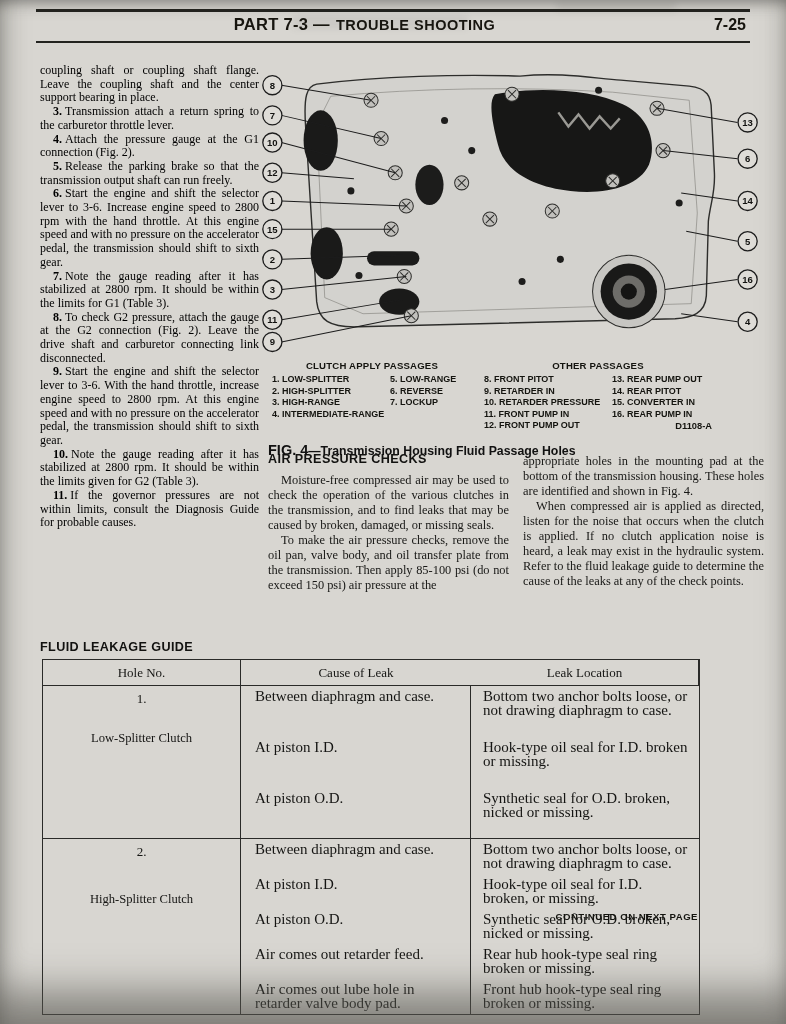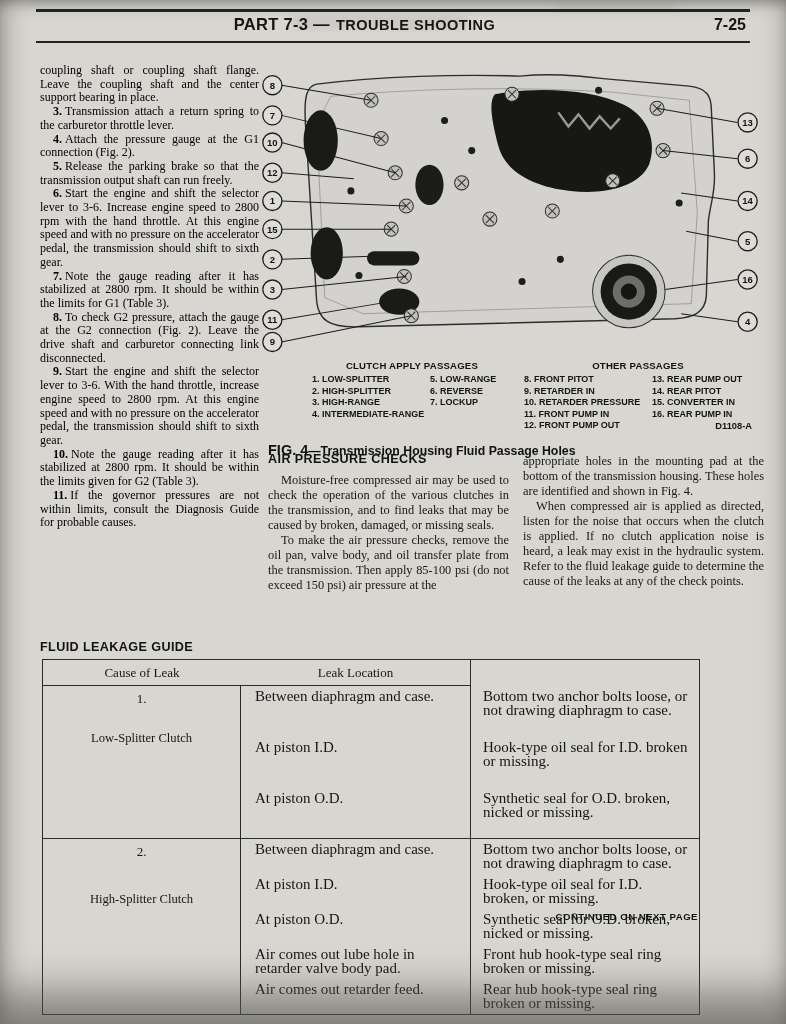--- a/index.html
+++ b/index.html
@@ -25,21 +25,21 @@
   .pnum{font-weight:bold;margin-right:3px;}
 
   .fig{position:absolute;left:258px;top:62px;width:504px;}
   .fig svg{display:block;}
   .co-num{font:600 9.5px "Liberation Sans",sans-serif;fill:#121210;}
 
   .legend-row{display:flex;margin-left:14px;margin-top:6px;color:#14140f;}
   .legend-title{font:bold 9.6px/12px "Liberation Sans",sans-serif;text-align:center;margin-bottom:2px;letter-spacing:.2px;}
   .legend-cols{display:flex;}
   .legend-item{font:bold 9px/11.6px "Liberation Sans",sans-serif;white-space:nowrap;}
-  .lg1{width:200px;margin-left:40px;}
+  .lg1{width:200px;}
   .lg1 .c1{width:118px;}
   .lg1 .c2{width:82px;}
   .lg2{width:228px;margin-left:12px;}
   .lg2 .c1{width:128px;}
   .lg2 .c2{width:100px;}
   .ref-code{font:800 9.3px "Liberation Sans",sans-serif;text-align:right;margin-top:1px;}
 
   .fig-cap{margin:9px 0 0 10px;white-space:nowrap;}
   .cap-big{font:800 14.5px "Liberation Sans",sans-serif;color:#111;}
   .cap-rest{font:bold 12.3px "Liberation Sans",sans-serif;color:#111;}
@@ -332,20 +332,21 @@
         <p class="air-p noind">appropriate holes in the mounting pad at the bottom of the transmission housing. These holes are identified and shown in Fig. 4.</p>
         <p class="air-p">When compressed air is applied as directed, listen for the noise that occurs when the clutch is applied. If no clutch application noise is heard, a leak may exist in the hydraulic system. Refer to the fluid leakage guide to determine the cause of the leaks at any of the check points.</p>
       </div>
     </div>
   </div>
 
   <h3 class="sans-h fluid-h">FLUID LEAKAGE GUIDE</h3>
 
   <div class="ltable">
     <div class="thead">
+      <div class="th bR">Hole No.</div>
       <div class="th">Cause of Leak</div>
       <div class="th bR">Leak Location</div>
     </div>
 
     <div class="trow r1">
       <div class="hole-cell">
         <div class="hole-num">1.</div>
         <div class="hole-name">Low-Splitter Clutch</div>
       </div>
       <div class="pairs">
@@ -376,26 +377,26 @@
         </div>
         <div class="pair">
           <div class="leak">At piston I.D.</div>
           <div class="cause">Hook-type oil seal for I.D. broken, or missing.</div>
         </div>
         <div class="pair">
           <div class="leak">At piston O.D.</div>
           <div class="cause">Synthetic seal for O.D. broken, nicked or missing.</div>
         </div>
         <div class="pair">
+          <div class="leak">Air comes out retarder feed.</div>
+          <div class="cause">Rear hub hook-type seal ring broken or missing.</div>
+        </div>
+        <div class="pair">
           <div class="leak">Air comes out lube hole in retarder valve body pad.</div>
           <div class="cause">Front hub hook-type seal ring broken or missing.</div>
         </div>
-        <div class="pair">
-          <div class="leak">Air comes out retarder feed.</div>
-          <div class="cause">Rear hub hook-type seal ring broken or missing.</div>
-        </div>
       </div>
     </div>
   </div>
 
   <div class="continued">CONTINUED ON NEXT PAGE</div>
 
 </div>
 
 </body></html>

